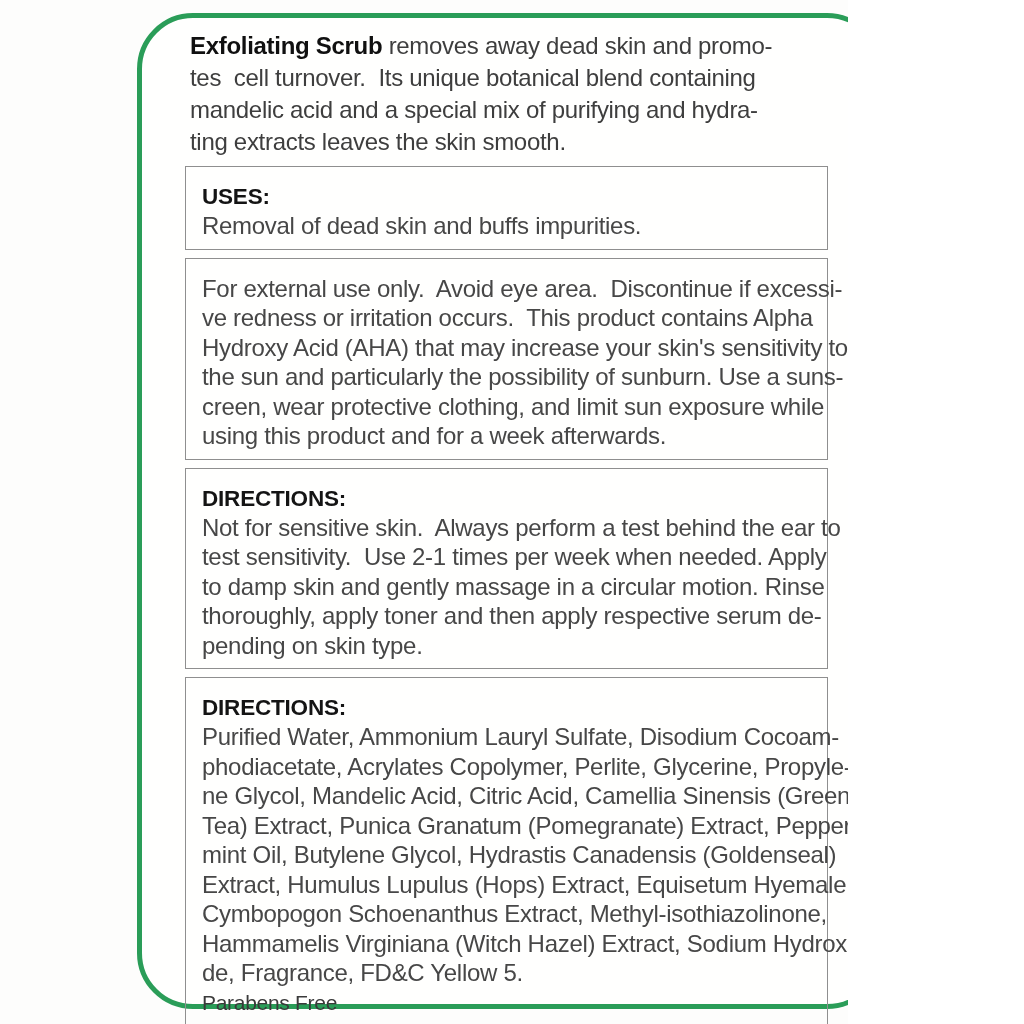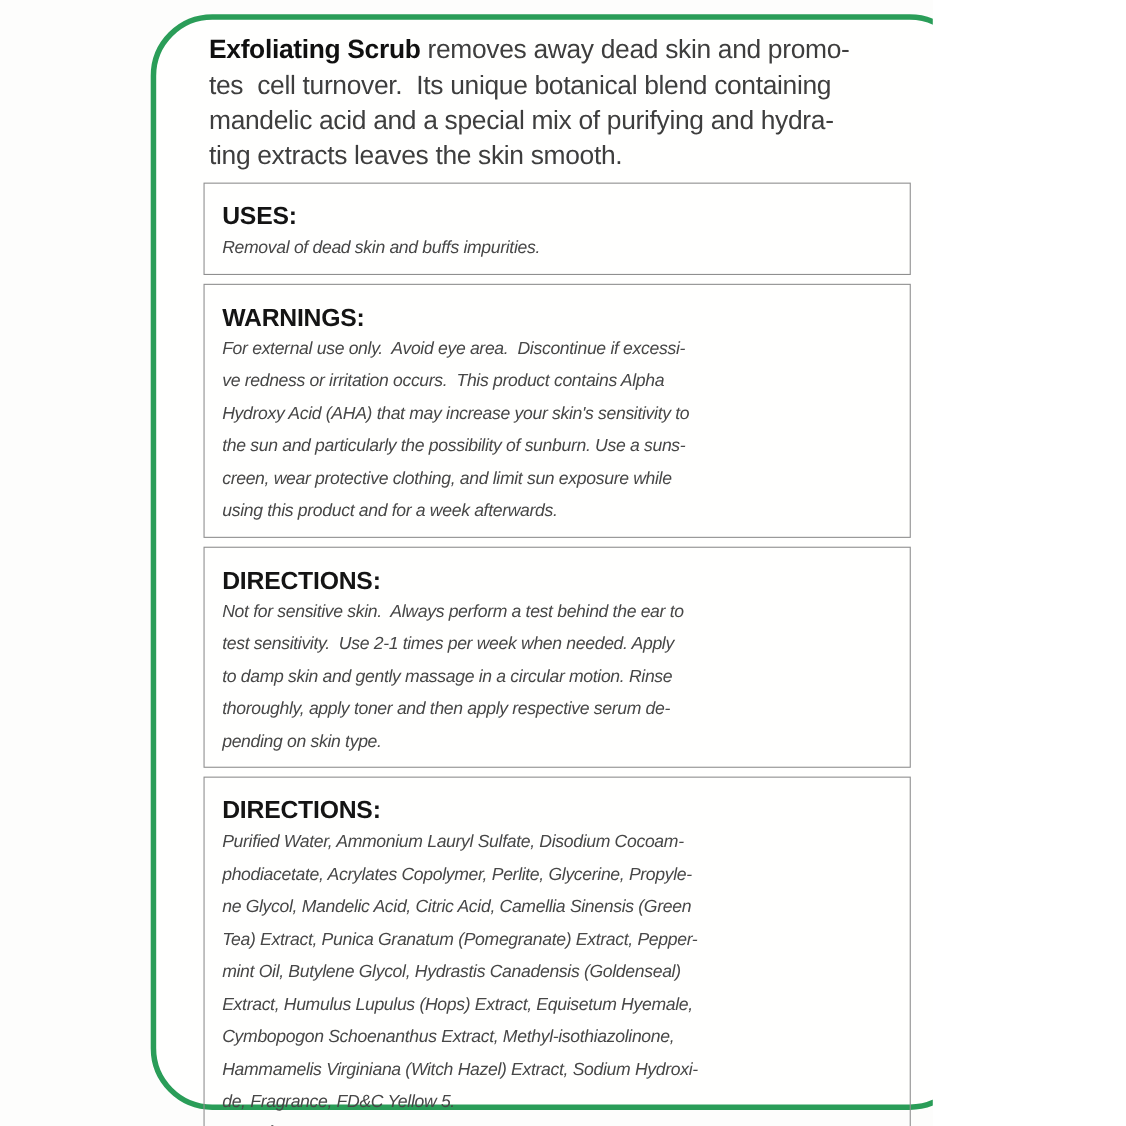--- a/index.html
+++ b/index.html
@@ -59,26 +59,25 @@
     margin-top: 9px;
   }
   .box-title {
     font-size: 22.5px;
     font-weight: bold;
     line-height: 29px;
     letter-spacing: -0.2px;
     color: #141414;
   }
   .box-body {
-    font-size: 16px;
+    font-size: 24px;
     line-height: 29.5px;
     letter-spacing: -0.3px;
     color: #474747;
     white-space: pre;
-    font-style: italic;
   }
   .parabens {
     text-align: left;
     font-size: 21px;
     line-height: 26px;
     margin-top: 2px;
     letter-spacing: -0.3px;
     color: #3a3a3a;
   }
 </style>
@@ -93,21 +92,20 @@
 tes  cell turnover.  Its unique botanical blend containing
 mandelic acid and a special mix of purifying and hydra-
 ting extracts leaves the skin smooth.</span></div>
 
       <div class="box">
         <div class="box-title">USES:</div>
         <div class="box-body">Removal of dead skin and buffs impurities.</div>
       </div>
 
       <div class="box">
-        <div class="box-title">WARNINGS:</div>
         <div class="box-body">For external use only.  Avoid eye area.  Discontinue if excessi-
 ve redness or irritation occurs.  This product contains Alpha
 Hydroxy Acid (AHA) that may increase your skin's sensitivity to
 the sun and particularly the possibility of sunburn. Use a suns-
 creen, wear protective clothing, and limit sun exposure while
 using this product and for a week afterwards.</div>
       </div>
 
       <div class="box">
         <div class="box-title">DIRECTIONS:</div>

